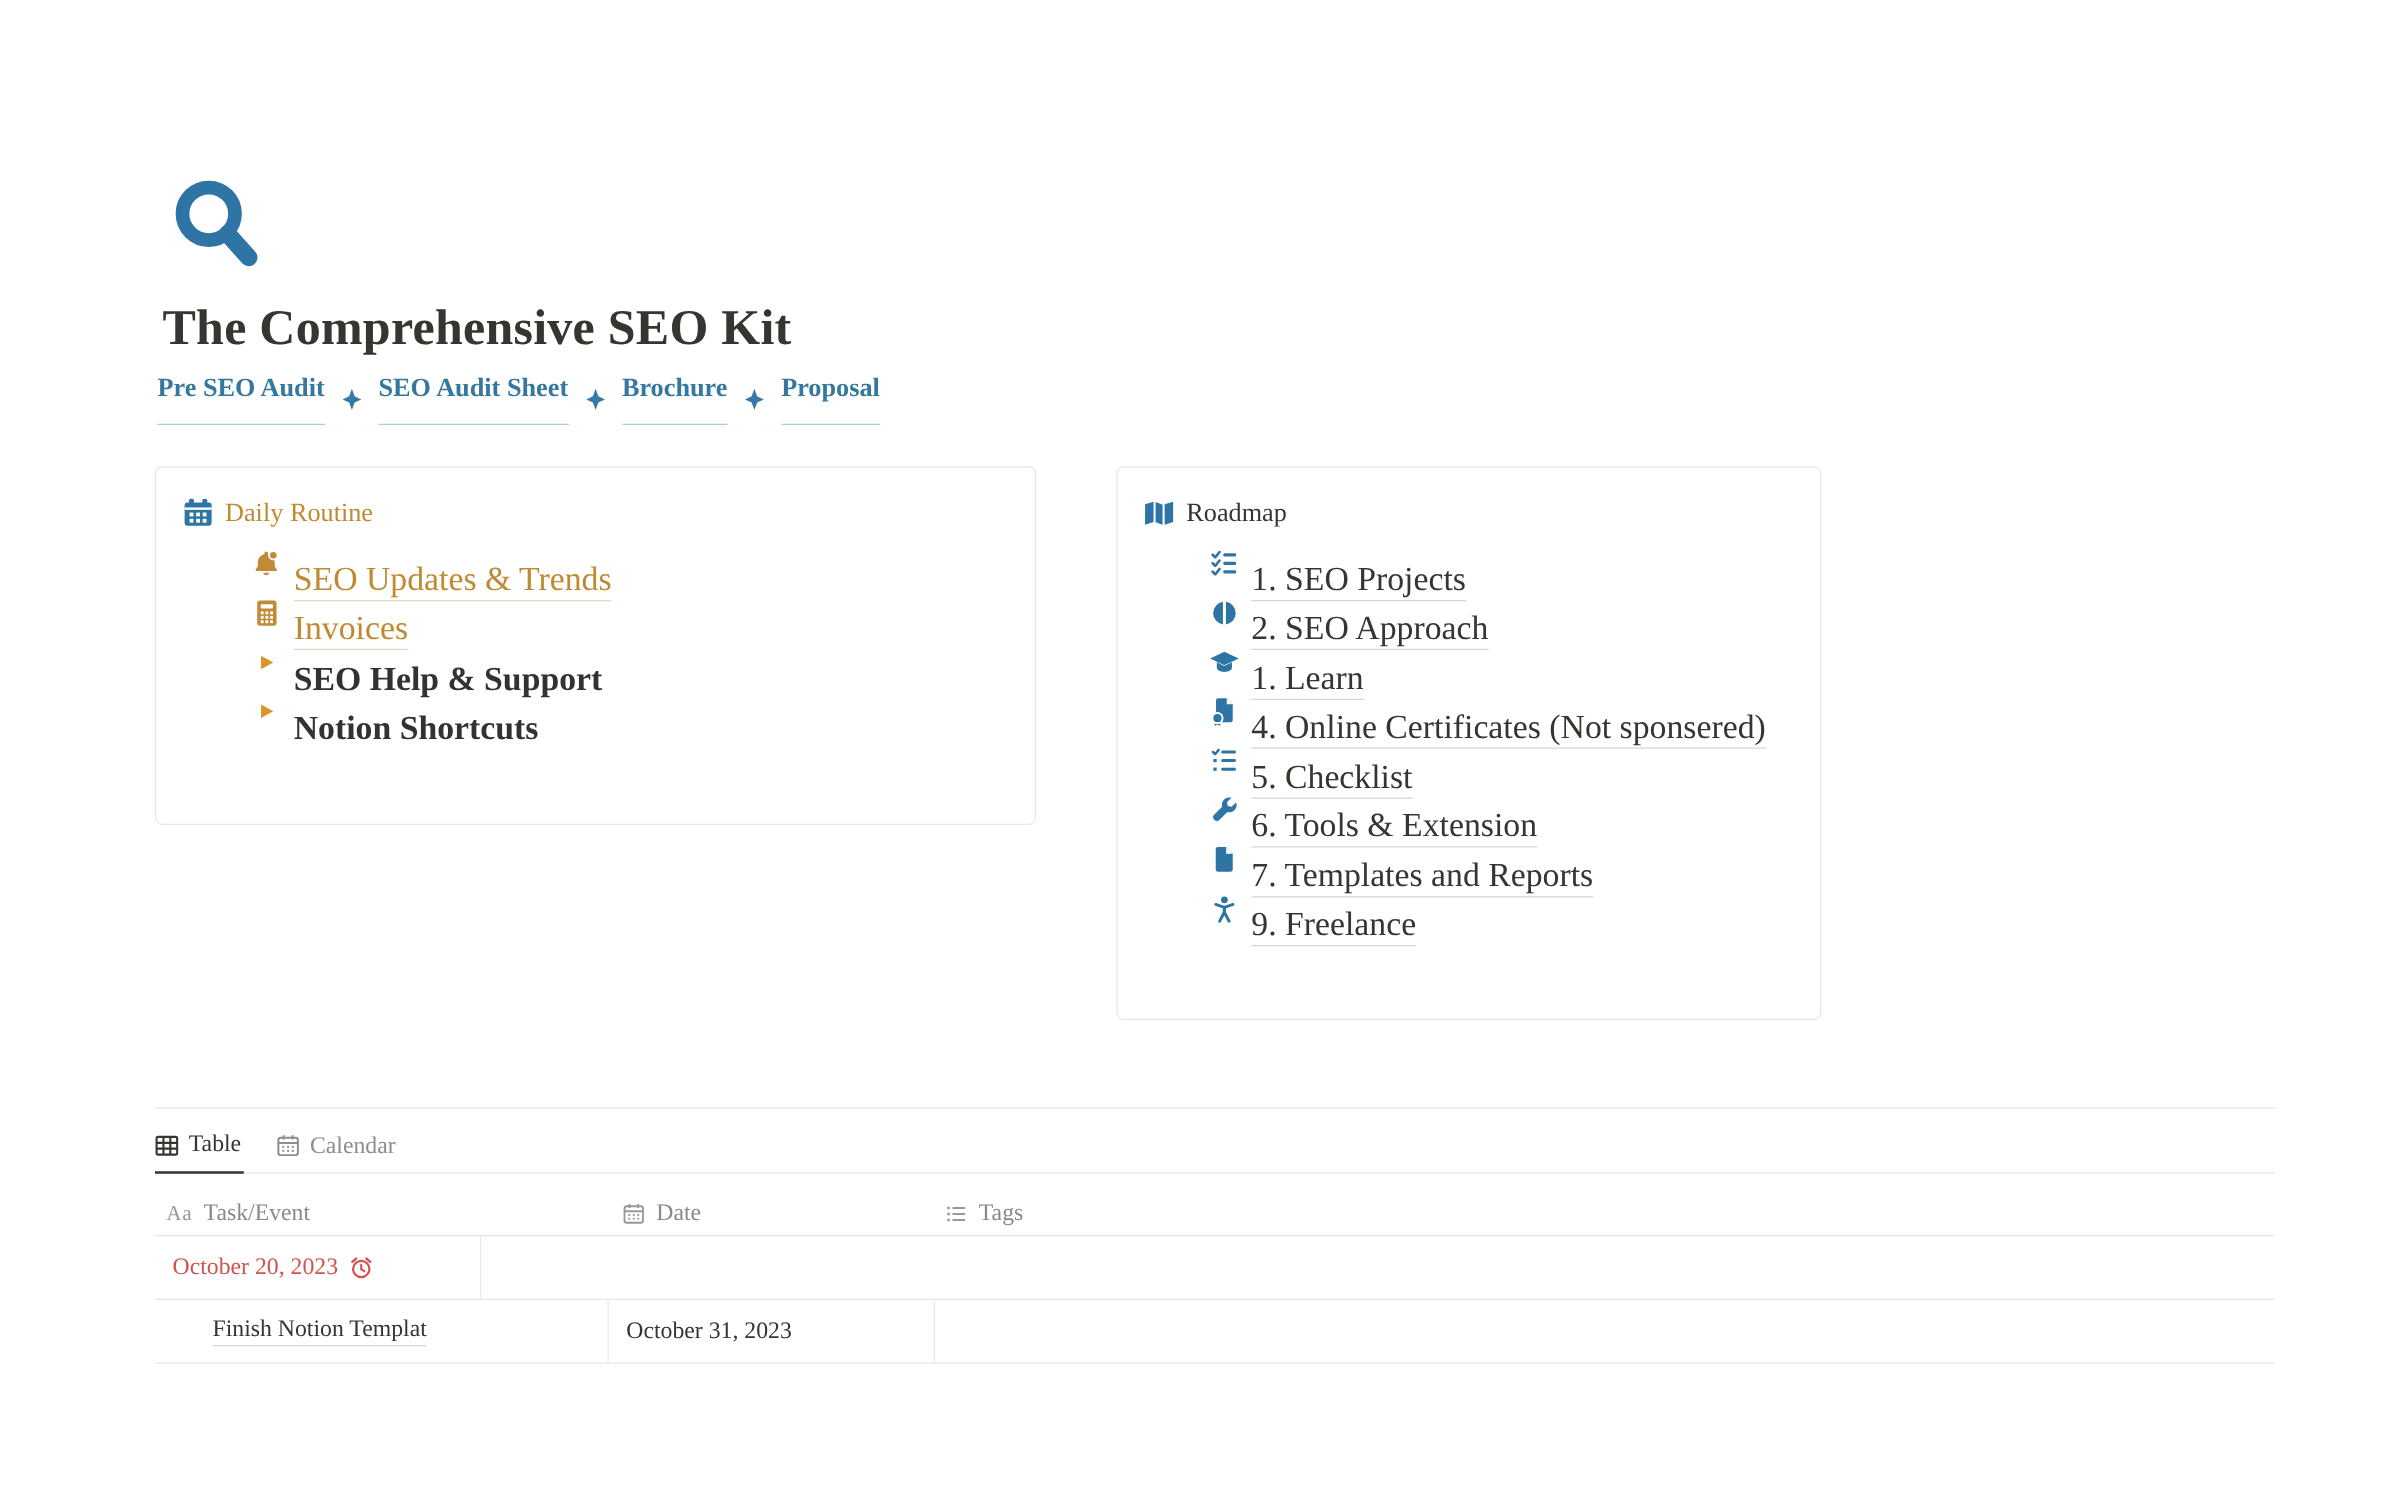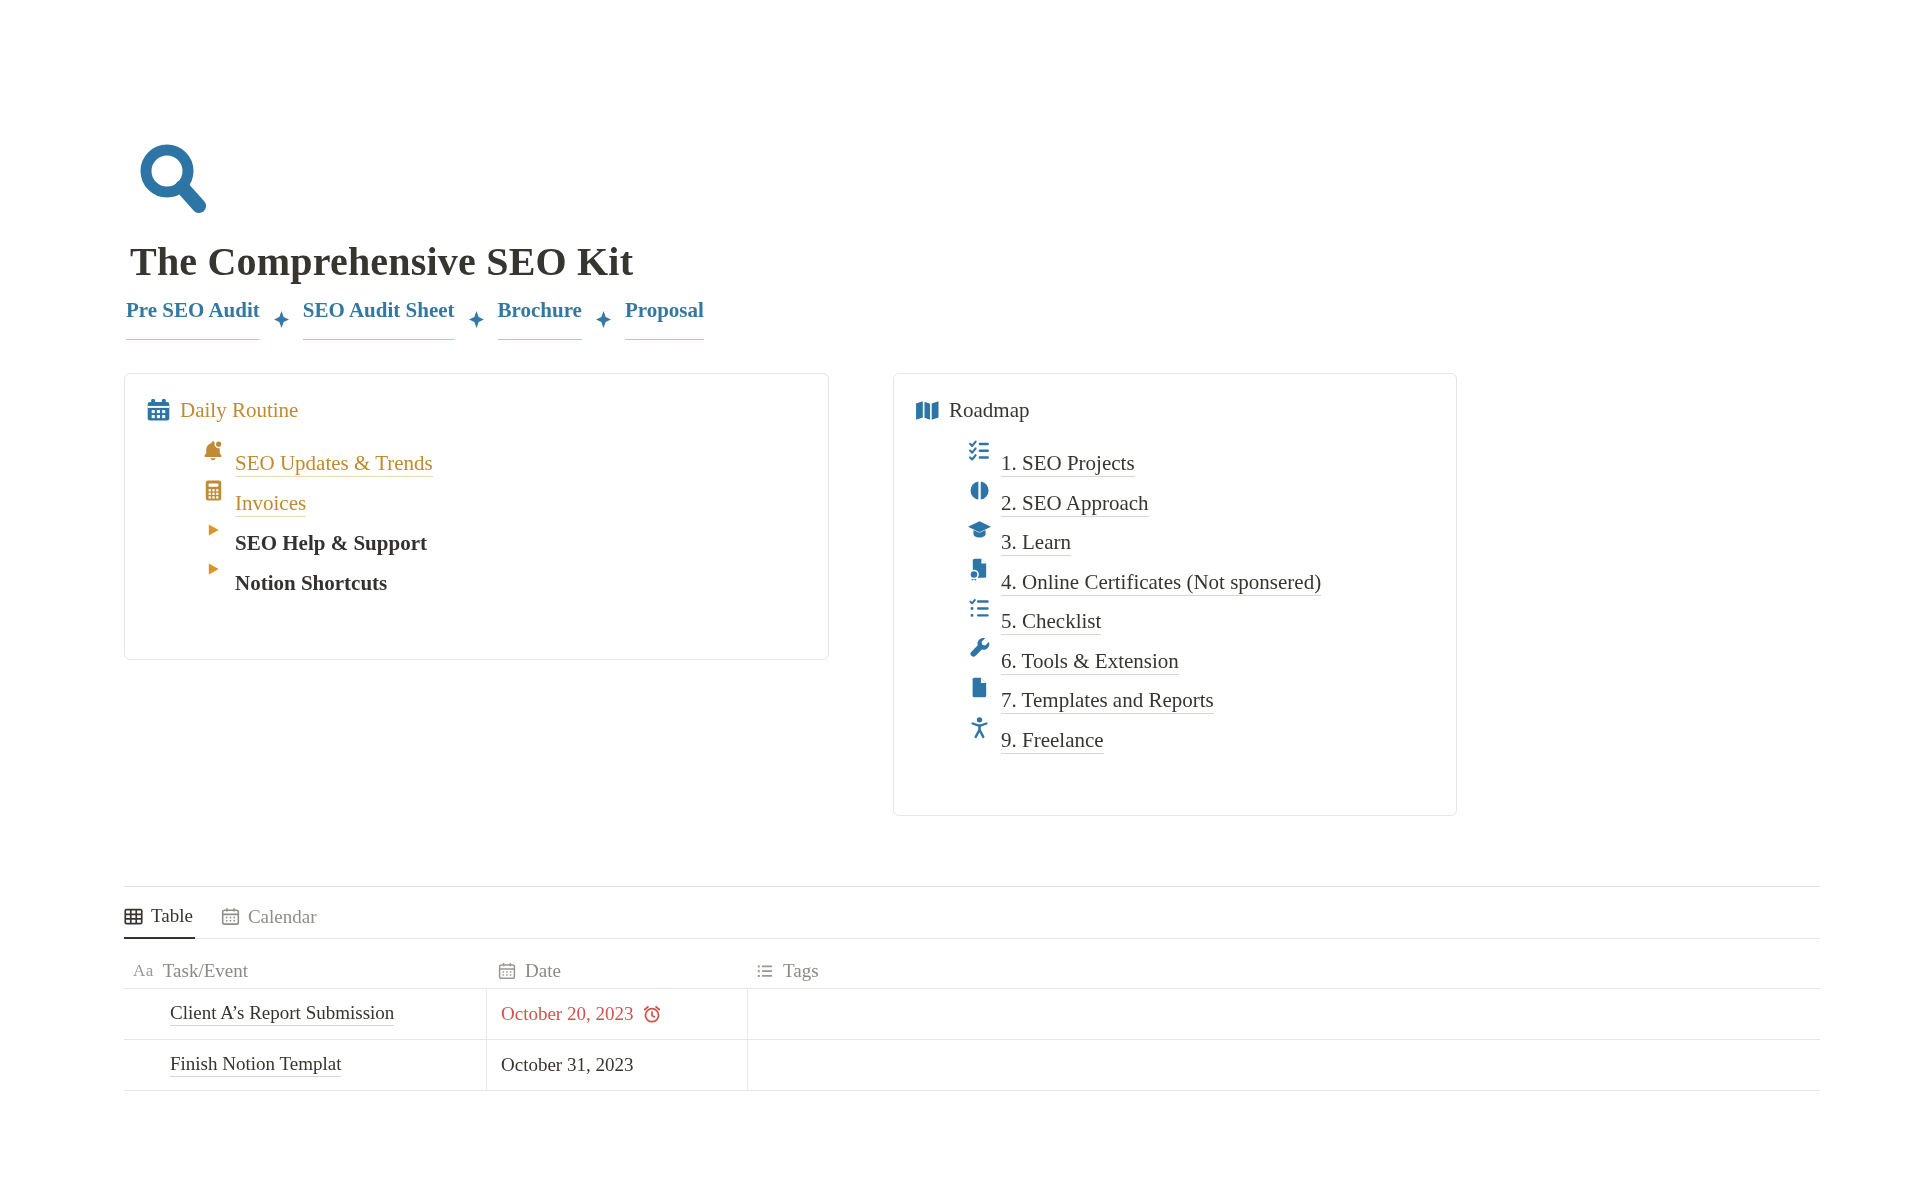--- a/index.html
+++ b/index.html
@@ -39,21 +39,21 @@
   .box-header { display:flex; align-items:center; gap:9px; height:28px; }
   .box-header .hicon { width:26px; display:flex; justify-content:center; }
   .box-title { font-size:21px; }
   .box-daily .box-title { color:#bf8a32; }
   .box-roadmap .box-title { color:#37352f; }
   .box-items { margin-top:7px; }
   .box-daily .box-items { margin-left:55px; }
   .box-roadmap .box-items { margin-left:52px; }
   .item { display:flex; align-items:center; gap:9px; height:39.5px; cursor:pointer; }
   .item .iicon { width:26px; display:flex; justify-content:center; flex:none; }
-  .item-label { font-size:21px; line-height:1.15;margin-top:27px; }
+  .item-label { font-size:27px; line-height:1.15;margin-top:27px; }
   .gold-link { color:#bf8a32; border-bottom:1px solid #e5d8bc; padding-bottom:1px; }
   .bold-item { color:#343230; font-weight:700; }
   .dark-link { color:#37352f; border-bottom:1px solid #d8d6d1; padding-bottom:1px; }
 
   
   .divider { margin-top:70px; border-top:1px solid #e4e3e0; width:1696px; }
   .tabs {
     margin-top:12px; display:flex; gap:26px; align-items:flex-end;
     border-bottom:1px solid #e7e6e3; width:1696px;
   }
@@ -220,21 +220,21 @@
           </span>
           <span class="item-label dark-link">2. SEO Approach</span>
         </div>
         <div class="item">
           <span class="iicon">
             <svg width="25" height="22" viewBox="0 0 24 21">
               <path d="M12 2.2 L23 7.4 12 12.6 1 7.4 Z" fill="#2e75a6"></path>
               <path d="M6.2 10.4 V14.6 c0 1.8 2.6 3.2 5.8 3.2 s5.8-1.4 5.8-3.2 V10.4 L12 13.1 Z" fill="#2e75a6"></path>
             </svg>
           </span>
-          <span class="item-label dark-link">3. Learn</span>
+          <span class="item-label dark-link">1. Learn</span>
         </div>
         <div class="item">
           <span class="iicon">
             <svg width="23" height="24" viewBox="0 0 22 23">
               <path d="M6.2 1.6 h6.6 l4.6 4.6 V18.4 a1.6 1.6 0 0 1 -1.6 1.6 H6.2 A1.6 1.6 0 0 1 4.6 18.4 V3.2 a1.6 1.6 0 0 1 1.6-1.6 z" fill="#2e75a6"></path>
               <polygon points="12.8,1.6 17.4,6.2 12.8,6.2" fill="#ffffff"></polygon>
               <polygon points="3.6,19.4 3.6,22.8 5.7,21.6 7.8,22.8 7.8,19.4" fill="#2e75a6"></polygon>
               <circle cx="5.7" cy="16.8" r="3.9" fill="#2e75a6" stroke="#ffffff" stroke-width="1.5"></circle>
             </svg>
           </span>
@@ -349,23 +349,20 @@
               <rect x="5.8" y="8.3" width="10.5" height="1.7" rx="0.8"></rect>
             <rect x="1.8" y="13" width="2" height="2"></rect>
               <rect x="5.8" y="13.1" width="10.5" height="1.7" rx="0.8"></rect>
           </svg>
         </span>
         <span>Tags</span>
       </div>
     </div>
 
     <div class="db-row">
-      <div class="td c1">
-        <span class="task-text">Client A’s Report Submission</span>
-      </div>
       <div class="td c2">
         <span class="date-overdue">
           <span>October 20, 2023</span>
           <span>
             <svg width="20" height="20" viewBox="0 0 19 19" fill="none" stroke="#d4524c">
               <circle cx="9.5" cy="10.6" r="6.2" stroke-width="1.7"></circle>
               <path d="M9.5 7.4 V10.9 L11.9 12.3" stroke-width="1.6" stroke-linecap="round" stroke-linejoin="round"></path>
               <path d="M2.7 5.3 L5.6 2.7 M16.3 5.3 L13.4 2.7" stroke-width="1.8" stroke-linecap="round"></path>
             </svg>
           </span>

